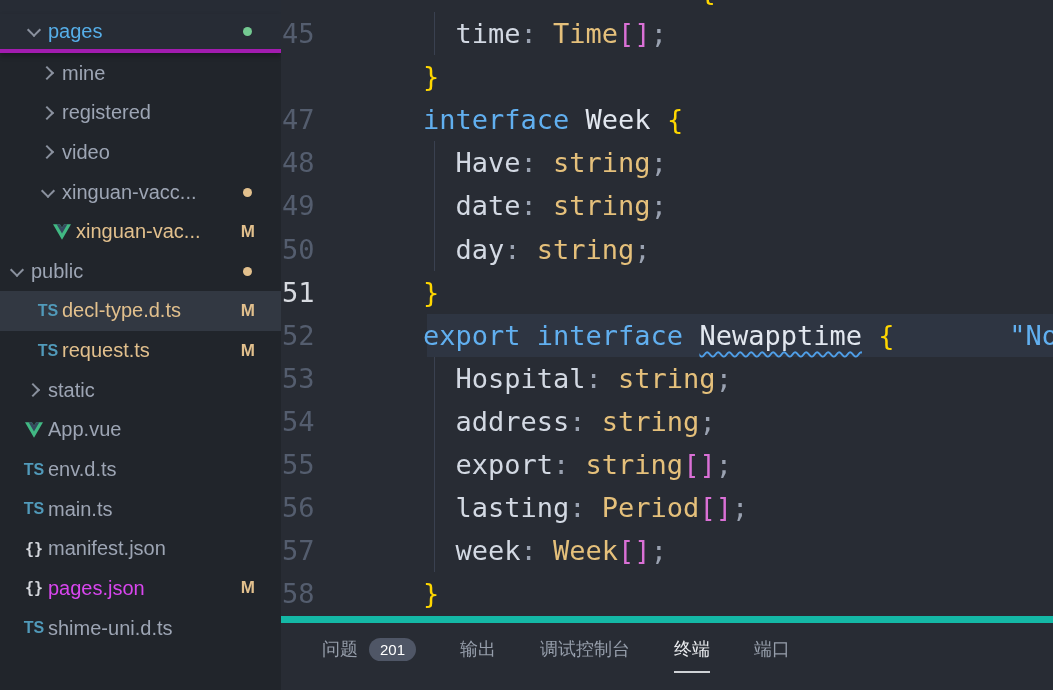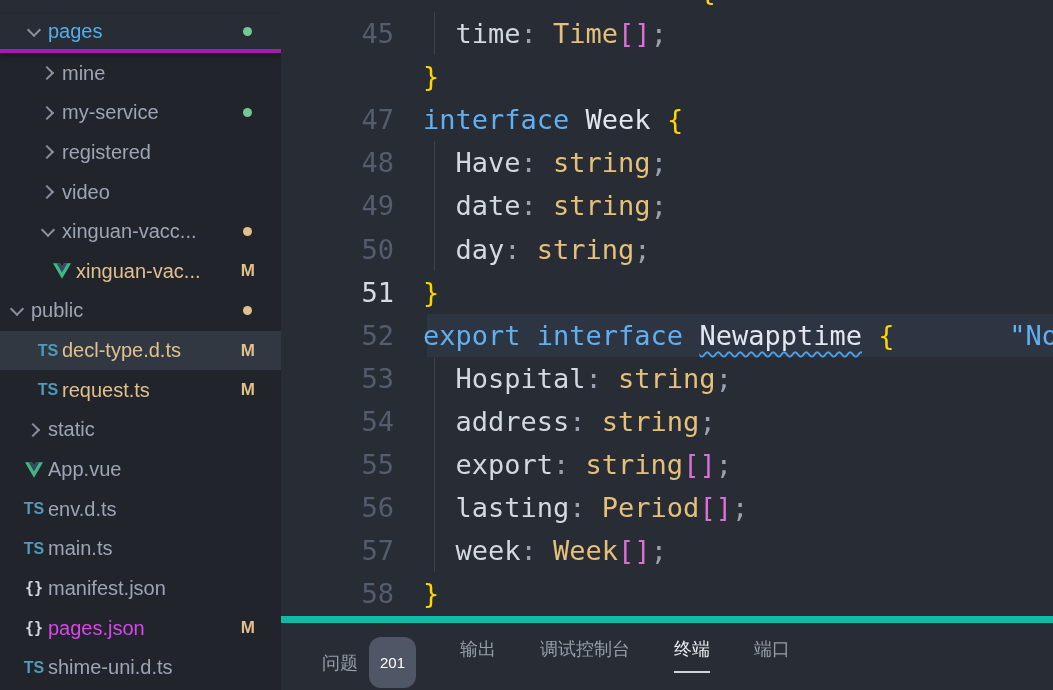--- a/index.html
+++ b/index.html
@@ -37,21 +37,21 @@
   .editor{
     position:absolute;left:281px;top:0;right:0;height:616px;
     background:#282c34;overflow:hidden;z-index:1;
   }
   .code-lines{
     position:absolute;left:0;right:0;top:-31px;
     font-family:"DejaVu Sans Mono",monospace;font-size:27px;
   }
   .cl{height:43.1px;position:relative;white-space:pre;}
   .cl .num{
-    position:absolute;left:16px;top:0;width:97px;text-align:right;
+    position:absolute;left:1px;top:0;width:97px;text-align:left;
     color:#545d6e;line-height:43.1px;
   }
   .cl .num.active{color:#d7dae0;}
   .cl .code{position:absolute;left:142px;top:0;line-height:43.1px;z-index:2;}
   .cl.hl::before{
     content:"";position:absolute;left:146px;right:0;top:0;bottom:0;
     background:#2e3542;z-index:1;
   }
   .cl .ig{position:absolute;left:153px;top:0;bottom:0;width:1px;background:#3a4150;z-index:1;}
   .cl .rtok{position:absolute;right:-5px;top:0;line-height:43.1px;color:#61afef;z-index:2;}
@@ -77,21 +77,21 @@
   }
   .tabs{display:flex;align-items:flex-start;padding:14px 0 0 41px;gap:44px;}
   .ptab{
     display:flex;align-items:center;gap:11px;
     font-size:18px;color:#969eab;cursor:pointer;
     padding-bottom:10px;border-bottom:2px solid transparent;
   }
   .ptab.active{color:#e9ebee;border-bottom-color:#cfd2d6;}
   .pbadge{
     background:#4f5666;color:#fff;border-radius:12px;
-    padding:16px 11px;font-size:15px;line-height:19px;
+    padding:2px 11px;font-size:15px;line-height:19px;
   }
 
   .sash{position:absolute;left:279px;top:0;width:3px;height:690px;z-index:5;background:transparent;cursor:ew-resize;}
 </style>
 </head>
 <body>
 
 <div class="sidebar">
   <div class="exp-list" id="explorer-list">
       <div class="exp-row sticky" style="padding-left: 9px;">
@@ -102,27 +102,20 @@
           <i></i>
         </span>
         <span class="explabel" style="color: rgb(86, 174, 232);">pages</span>
         <span class="gitdot" style="background: rgb(115, 201, 145);"></span>
       </div>
       <div class="exp-row" style="padding-left: 37px;">
         <span class="chev">
           <i></i>
         </span>
         <span class="explabel">mine</span>
-      </div>
-      <div class="exp-row" style="padding-left: 37px;">
-        <span class="chev">
-          <i></i>
-        </span>
-        <span class="explabel">my-service</span>
-        <span class="gitdot" style="background: rgb(115, 201, 145);"></span>
       </div>
       <div class="exp-row" style="padding-left: 37px;">
         <span class="chev">
           <i></i>
         </span>
         <span class="explabel">registered</span>
       </div>
       <div class="exp-row" style="padding-left: 37px;">
         <span class="chev">
           <i></i>

